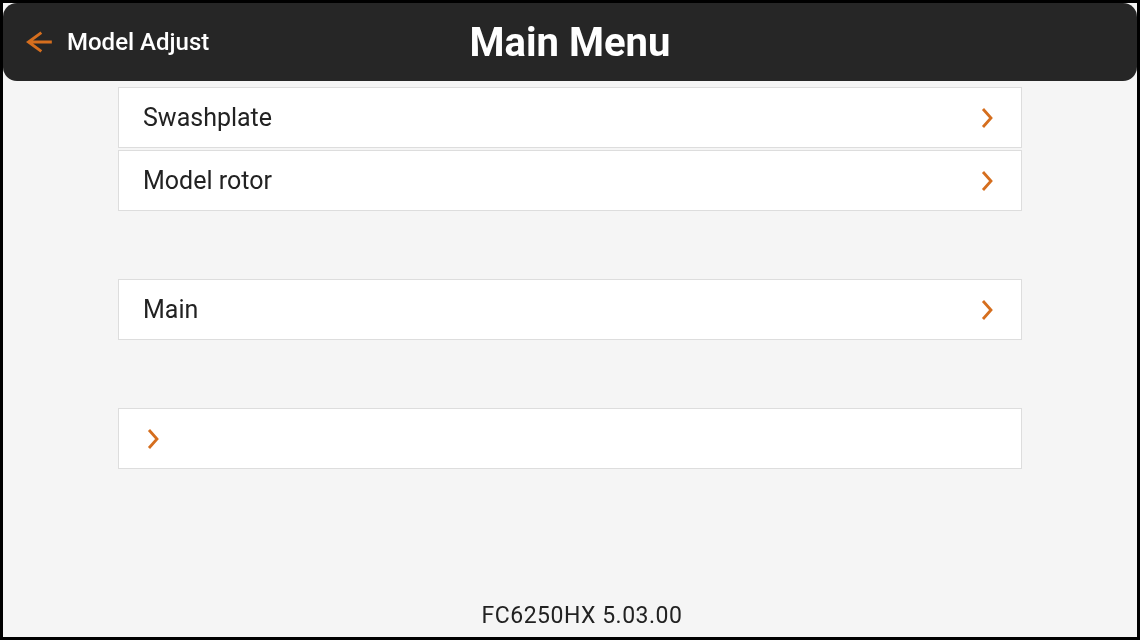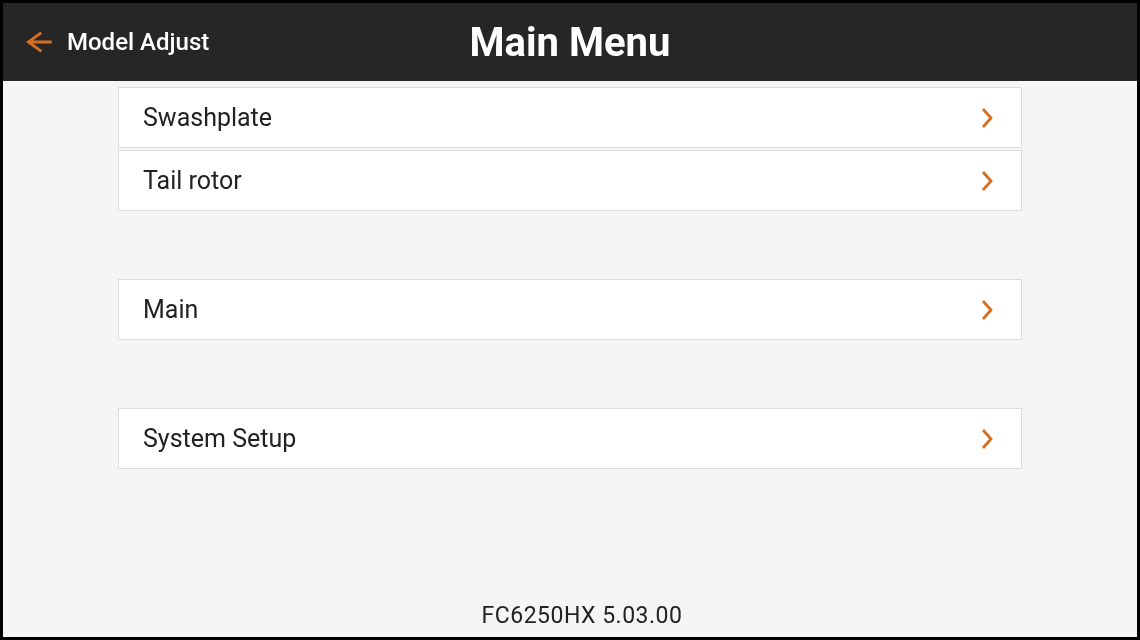--- a/index.html
+++ b/index.html
@@ -25,20 +25,21 @@
       display: flex;
       flex-direction: column;
     }
     .header {
       background: #262626;
       height: 78px;
       display: flex;
       align-items: center;
       position: relative;
       padding: 0 20px;
+      border-radius: 14px;
     }
     .back-group {
       display: flex;
       align-items: center;
       gap: 12px;
       cursor: pointer;
     }
     .back-arrow {
       width: 32px;
       height: 32px;
@@ -140,21 +141,21 @@
     <div class="menu-item">
       <span class="menu-label">Swashplate</span>
       <span class="chevron">
         <svg viewBox="0 0 12 24">
             <path d="M2 3 L10 12 L2 21"></path>
           </svg>
       </span>
     </div>
 
     <div class="menu-item">
-      <span class="menu-label">Tail rotor</span>
+      <span class="menu-label">Model rotor</span>
       <span class="chevron">
         <svg viewBox="0 0 12 24">
             <path d="M2 3 L10 12 L2 21"></path>
           </svg>
       </span>
     </div>
 
 
     <div class="gap"></div>
 
@@ -163,21 +164,20 @@
       <span class="chevron">
         <svg viewBox="0 0 12 24">
             <path d="M2 3 L10 12 L2 21"></path>
           </svg>
       </span>
     </div>
 
     <div class="gap"></div>
 
     <div class="menu-item">
-      <span class="menu-label">System Setup</span>
       <span class="chevron">
         <svg viewBox="0 0 12 24">
             <path d="M2 3 L10 12 L2 21"></path>
           </svg>
       </span>
     </div>
 
   </div>
 
   <div class="footer">FC6250HX 5.03.00</div>

